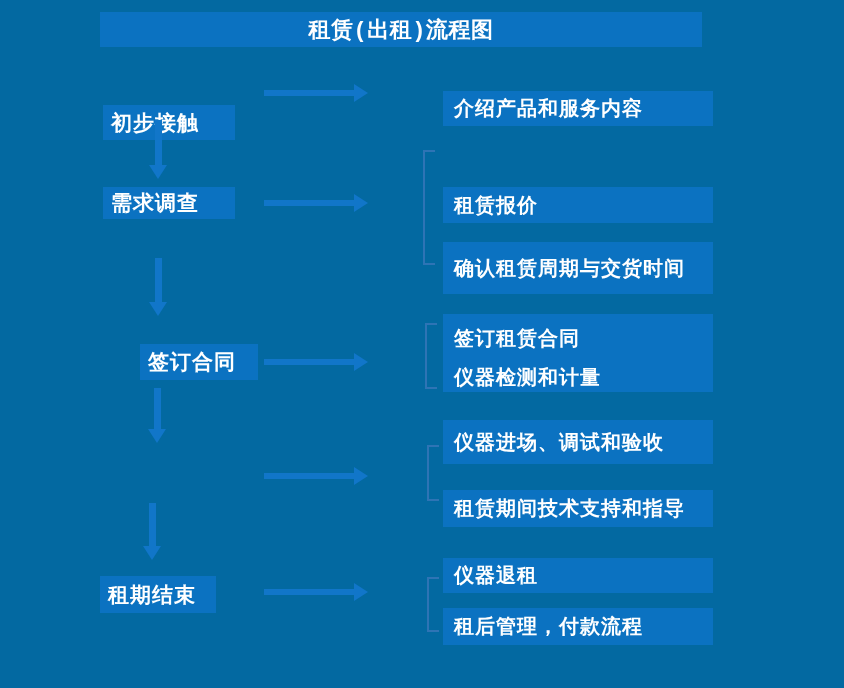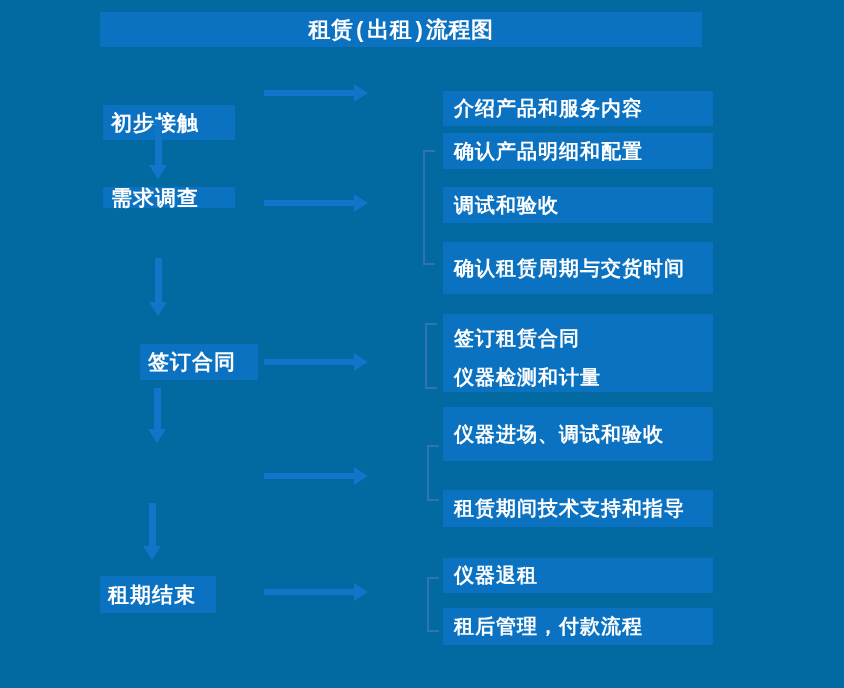--- a/index.html
+++ b/index.html
@@ -69,31 +69,30 @@
   }
 </style>
 </head>
 <body>
 
 <div class="canvas">
 
   <div class="box title-bar">租赁(出租)流程图</div>
 
   <div class="box step" style="left:103px;top:78px;width:124px;height:35px;margin-top:27px;">初步接触</div>
-  <div class="box step" style="left:103px;top:187px;width:124px;height:21px;">需求调查</div>
+  <div class="box step" style="left:103px;top:187px;width:124px;height:32px;">需求调查</div>
   <div class="box step" style="left:103px;top:344px;width:110px;height:36px;margin-left:37px;">签订合同</div>
   <div class="box step" style="left:100px;top:576px;width:108px;height:37px;">租期结束</div>
 
   <div class="box detail" style="top:78px;height:35px;margin-top:13px;">介绍产品和服务内容</div>
-  <div class="box detail" style="top:133px;height:36px;">确认产品明细和配置</div>
-  <div class="box detail" style="top:187px;height:36px;">调试和验收</div>
+  <div class="box detail" style="top:187px;height:36px;">租赁报价</div>
   <div class="box detail" style="top:242px;height:52px;">确认租赁周期与交货时间</div>
   <div class="box detail" style="top:314px;height:49px;">签订租赁合同</div>
   <div class="box detail" style="top:363px;height:29px;">仪器检测和计量</div>
-  <div class="box detail" style="top:407px;height:54px;">仪器进场、调试和验收</div>
+  <div class="box detail" style="top:420px;height:44px;">仪器进场、调试和验收</div>
   <div class="box detail" style="top:490px;height:37px;">租赁期间技术支持和指导</div>
   <div class="box detail" style="top:558px;height:35px;">仪器退租</div>
   <div class="box detail" style="top:608px;height:37px;">租后管理，付款流程</div>
 
   <div class="harrow" style="left:264px;top:84px;width:104px;">
     <div class="shaft"></div>
     <div class="head"></div>
   </div>
   <div class="harrow" style="left:264px;top:194px;width:104px;">
     <div class="shaft"></div>

